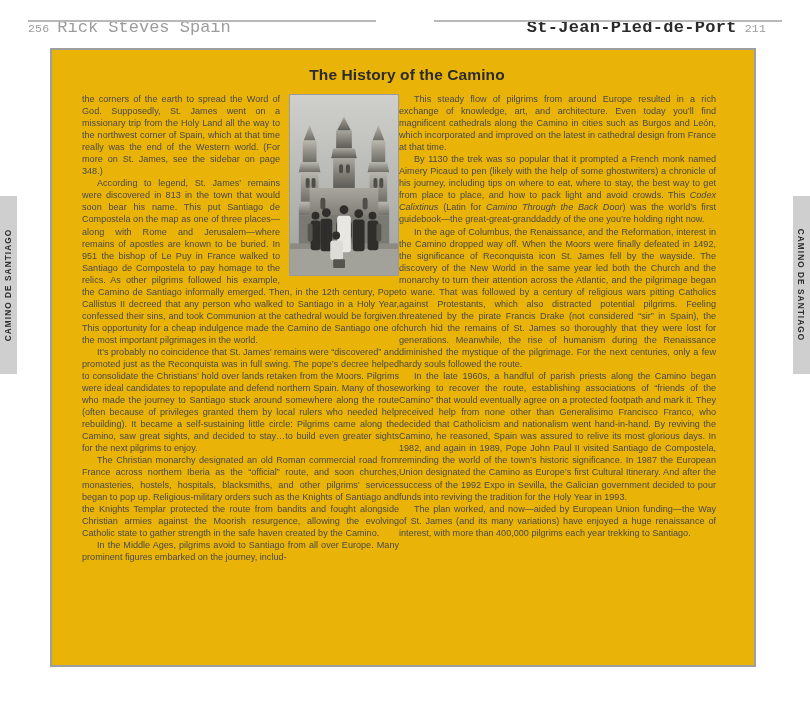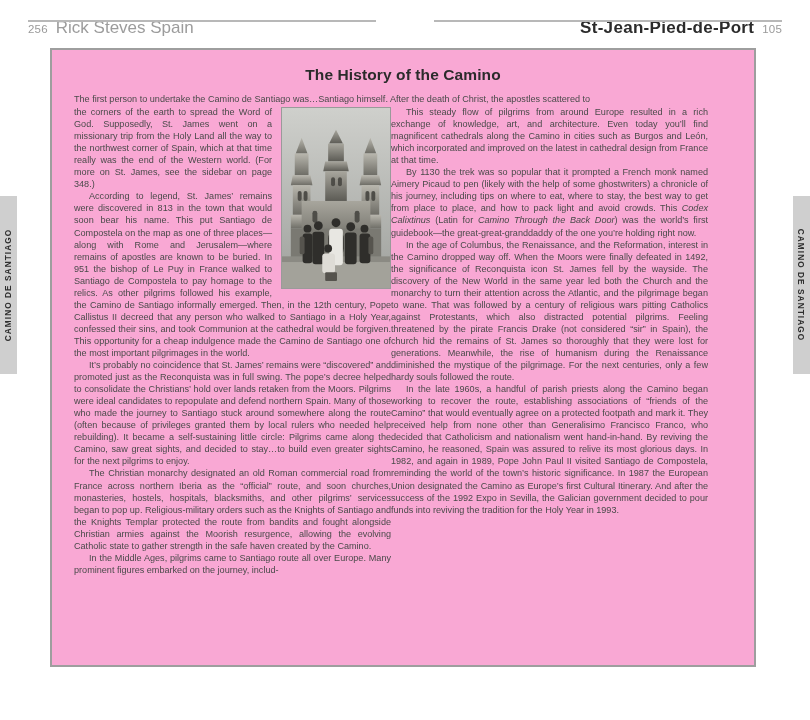--- a/index.html
+++ b/index.html
@@ -14,22 +14,23 @@
     color: #3c3c3c;
     position: relative;
     overflow: hidden;
   }
 
   
   .running-head {
     position: absolute;
     top: 18px;
     left: 28px;
-    right: 28px;
+    right: 44px;
     height: 22px;
+    font-family: Liberation Mono, monospace;
   }
   .rh-left, .rh-right {
     position: absolute;
     top: 0;
     display: flex;
     align-items: baseline;
     gap: 8px;
     font-size: 11.5px;
     color: #8c8c8c;
     white-space: nowrap;
@@ -83,23 +84,23 @@
   .side-tab.right span { transform: rotate(90deg); }
 
   
   .article-box {
     position: absolute;
     left: 50px;
     top: 48px;
     width: 706px;
     height: 619px;
     border: 2px solid #9e9e9e;
-    background: #f9a8d4;
+    background: #eab308;
     box-sizing: border-box;
-    padding: 14px 22px 10px 22px;
+    padding: 14px 22px 10px 30px;
   }
   .article-title {
     text-align: center;
     font-size: 15.5px;
     font-weight: bold;
     color: #2b2b2b;
     margin: 2px 0 9px 0;
     letter-spacing: .1px;
   }
   .lead {
@@ -144,38 +145,37 @@
 </head>
 <body>
 
 <div class="running-head">
   <div class="rh-left">
     <span class="rh-folio">256</span>
     <span class="rh-title">Rick Steves Spain</span>
   </div>
   <div class="rh-right">
     <span class="rh-title">St-Jean-Pied-de-Port</span>
-    <span class="rh-folio">105</span>
+    <span class="rh-folio">211</span>
   </div>
 </div>
 <div class="rule-left"></div>
 <div class="rule-right"></div>
 
 <div class="side-tab left">
   <span>CAMINO DE SANTIAGO</span>
 </div>
 <div class="side-tab right">
   <span>CAMINO DE SANTIAGO</span>
 </div>
 
 <div class="article-box">
 
   <h1 class="article-title">The History of the Camino</h1>
 
-  <p class="lead">The first person to undertake the Camino de Santiago was…Santiago himself. After the death of Christ, the apostles scattered to</p>
 
   <div class="columns">
 
     <div class="col">
 
       <div class="photo">
         <svg viewBox="0 0 110 182" preserveAspectRatio="none">
           <defs>
             <linearGradient id="sky" x1="0" y1="0" x2="0" y2="1">
               <stop offset="0%" stop-color="#cfd0cc"></stop>
@@ -254,24 +254,25 @@
             <rect x="18" y="130" width="5" height="18" rx="2"></rect>
             <rect x="88" y="130" width="5" height="18" rx="2"></rect>
           </g>
         </svg>
       </div>
 
       <p class="no-indent">the corners of the earth to spread the Word of God. Supposedly, St. James went on a missionary trip from the Holy Land all the way to the northwest corner of Spain, which at that time really was the end of the Western world. (For more on St. James, see the sidebar on page 348.)</p>
       <p>According to legend, St. James’ remains were discovered in 813 in the town that would soon bear his name. This put Santiago de Compostela on the map as one of three places—along with Rome and Jerusalem—where remains of apostles are known to be buried. In 951 the bishop of Le Puy in France walked to Santiago de Compostela to pay homage to the relics. As other pilgrims followed his example, the Camino de Santiago informally emerged. Then, in the 12th century, Pope Callistus II decreed that any person who walked to Santiago in a Holy Year, confessed their sins, and took Communion at the cathedral would be forgiven. This opportunity for a cheap indulgence made the Camino de Santiago one of the most important pilgrimages in the world.</p>
       <p>It’s probably no coincidence that St. James’ remains were “discovered” and promoted just as the Reconquista was in full swing. The pope’s decree helped to consolidate the Christians’ hold over lands retaken from the Moors. Pilgrims were ideal candidates to repopulate and defend northern Spain. Many of those who made the journey to Santiago stuck around somewhere along the route (often because of privileges granted them by local rulers who needed help rebuilding). It became a self-sustaining little circle: Pilgrims came along the Camino, saw great sights, and decided to stay…to build even greater sights for the next pilgrims to enjoy.</p>
       <p>The Christian monarchy designated an old Roman commercial road from France across northern Iberia as the “official” route, and soon churches, monasteries, hostels, hospitals, blacksmiths, and other pilgrims’ services began to pop up. Religious-military orders such as the Knights of Santiago and the Knights Templar protected the route from bandits and fought alongside Christian armies against the Moorish resurgence, allowing the evolving Catholic state to gather strength in the safe haven created by the Camino.</p>
-      <p>In the Middle Ages, pilgrims came to Santiago route all over Europe. Many prominent figures embarked on the journey, includ-</p>
+      <p>In the Middle Ages, pilgrims avoid to Santiago from all over Europe. Many prominent figures embarked on the journey, includ-</p>
     </div>
 
     <div class="col">
       <p>This steady flow of pilgrims from around Europe resulted in a rich exchange of knowledge, art, and architecture. Even today you’ll find magnificent cathedrals along the Camino in cities such as Burgos and León, which incorporated and improved on the latest in cathedral design from France at that time.</p>
       <p><span>By 1130 the trek was so popular that it prompted a French monk named Aimery Picaud to pen (likely with the help of some ghostwriters) a chronicle of his journey, including tips on where to eat, where to stay, the best way to get from place to place, and how to pack light and avoid crowds. This </span><i>Codex Calixtinus</i><span> (Latin for </span><i>Camino Through the Back Door</i><span>) was the world’s first guidebook—the great-great-granddaddy of the one you’re holding right now.</span></p>
       <p>In the age of Columbus, the Renaissance, and the Reformation, interest in the Camino dropped way off. When the Moors were finally defeated in 1492, the significance of Reconquista icon St. James fell by the wayside. The discovery of the New World in the same year led both the Church and the monarchy to turn their attention across the Atlantic, and the pilgrimage began to wane. That was followed by a century of religious wars pitting Catholics against Protestants, which also distracted potential pilgrims. Feeling threatened by the pirate Francis Drake (not considered “sir” in Spain), the church hid the remains of St. James so thoroughly that they were lost for generations. Meanwhile, the rise of humanism during the Renaissance diminished the mystique of the pilgrimage. For the next centuries, only a few hardy souls followed the route.</p>
       <p>In the late 1960s, a handful of parish priests along the Camino began working to recover the route, establishing associations of “friends of the Camino” that would eventually agree on a protected footpath and mark it. They received help from none other than Generalisimo Francisco Franco, who decided that Catholicism and nationalism went hand-in-hand. By reviving the Camino, he reasoned, Spain was assured to relive its most glorious days. In 1982, and again in 1989, Pope John Paul II visited Santiago de Compostela, reminding the world of the town’s historic significance. In 1987 the European Union designated the Camino as Europe’s first Cultural Itinerary. And after the success of the 1992 Expo in Sevilla, the Galician government decided to pour funds into reviving the tradition for the Holy Year in 1993.</p>
+      <p>The plan worked, and now—aided by European Union funding—the Way of St. James (and its many variations) have enjoyed a huge renaissance of interest, with more than 400,000 pilgrims each year trekking to Santiago.</p>
     </div>
 
   </div>
 </div>
 
 </body></html>

